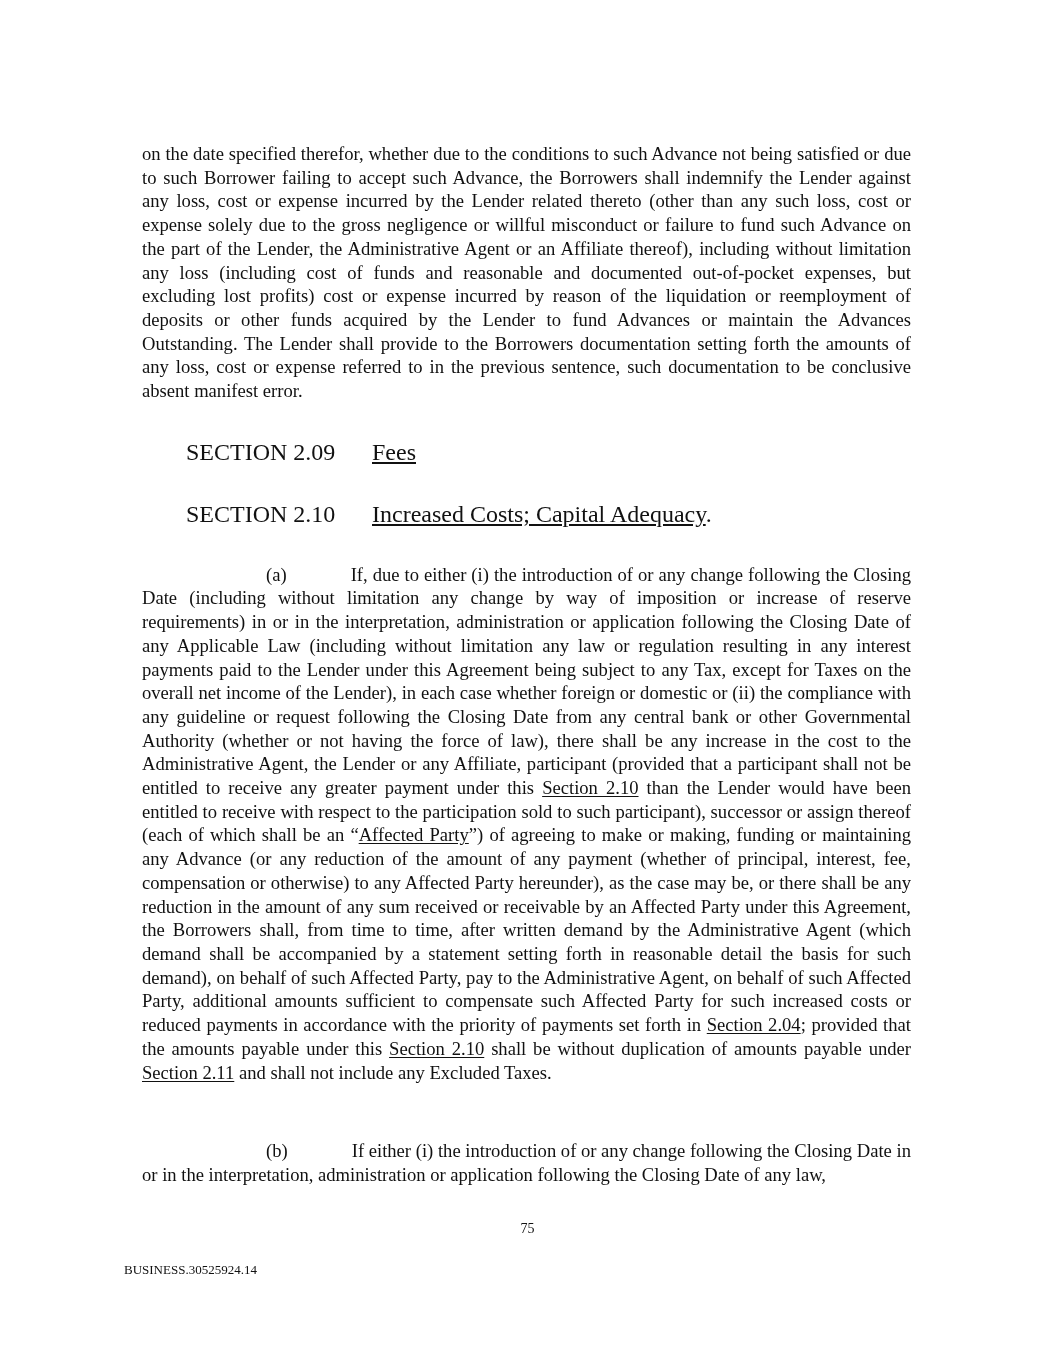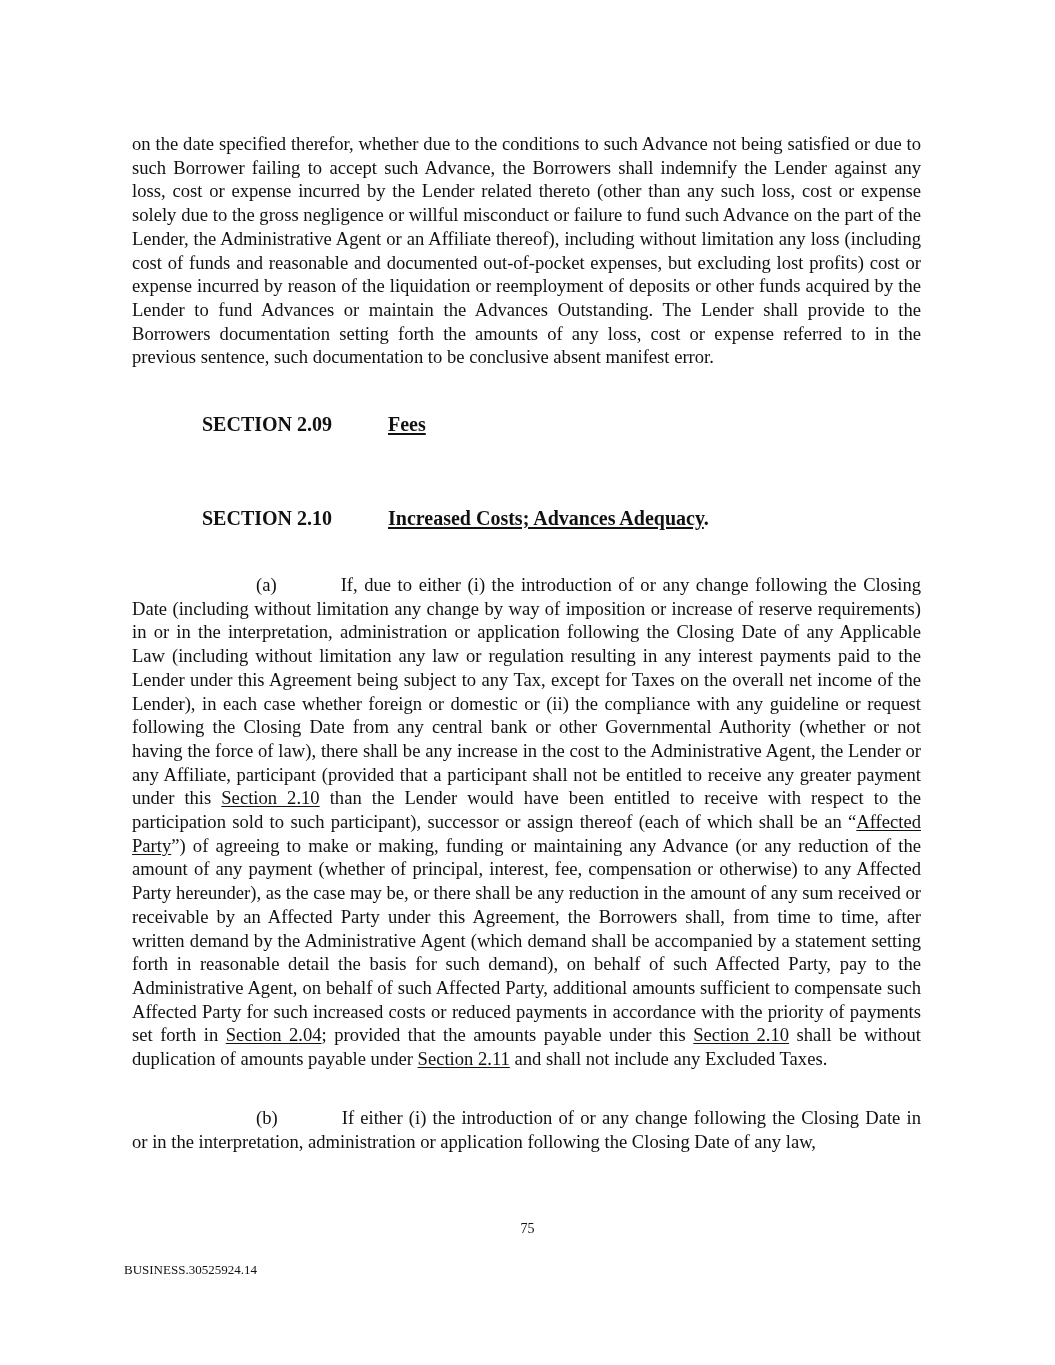--- a/index.html
+++ b/index.html
@@ -4,25 +4,25 @@
   <style>
     html, body { margin: 0; padding: 0; background: #ffffff; }
     body {
       width: 1055px; height: 1365px; position: relative; overflow: hidden;
       font-family: "Liberation Serif", "DejaVu Serif", serif;
       color: #111111;
     }
     .page { position: absolute; left: 124px; top: 124px; width: 805px; }
     .para {
       font-size: 18.6px; line-height: 23.7px; text-align: justify;
-      margin: 8px;
+      margin: 18px;
     }
     .para.last { text-align-last: left; }
     .gap { height: 19px; }
-    .heading { font-size: 20px; line-height: 24px; margin: 16px; padding-left: 62px; white-space: nowrap; font-weight: bold; }
+    .heading { font-size: 24px; line-height: 24px; margin: 0; padding-left: 62px; white-space: nowrap; }
     .heading .num { display: inline-block; width: 186px; }
     .u { text-decoration: underline; text-underline-offset: 2px; }
     .i { }
     .indent { display: inline-block; width: 124px; }
     .subind { display: inline-block; width: 64px; }
     .pnum { position: absolute; top: 1221px; left: 0; width: 1055px; text-align: center; font-size: 14px; }
     .footer { position: absolute; top: 1262px; left: 124px; font-size: 13px; }
   </style>
 </head>
 <body>
@@ -31,21 +31,21 @@
   <p class="para last">on the date specified therefor, whether due to the conditions to such Advance not being satisfied or due to such Borrower failing to accept such Advance, the Borrowers shall indemnify the Lender against any loss, cost or expense incurred by the Lender related thereto (other than any such loss, cost or expense solely due to the gross negligence or willful misconduct or failure to fund such Advance on the part of the Lender, the Administrative Agent or an Affiliate thereof), including without limitation any loss (including cost of funds and reasonable and documented out-of-pocket expenses, but excluding lost profits) cost or expense incurred by reason of the liquidation or reemployment of deposits or other funds acquired by the Lender to fund Advances or maintain the Advances Outstanding.  The Lender shall provide to the Borrowers documentation setting forth the amounts of any loss, cost or expense referred to in the previous sentence, such documentation to be conclusive absent manifest error.</p>
 
   <div class="gap"></div>
   <p class="heading">
     <span class="num">SECTION 2.09</span><span class="u">Fees</span>
   </p>
   <div class="gap"></div>
 
   <div class="gap"></div>
   <p class="heading">
-    <span class="num">SECTION 2.10</span><span class="u">Increased Costs; Advances Adequacy</span><span>.</span>
+    <span class="num">SECTION 2.10</span><span class="u">Increased Costs; Capital Adequacy</span><span>.</span>
   </p>
   <div class="gap"></div>
 
   <p class="para last"><span class="indent"></span><span>(a)</span><span class="subind"></span><span>If, due to either (i) the introduction of or any change following the Closing Date (including without limitation any change by way of imposition or increase of reserve requirements) in or in the interpretation, administration or application following the Closing Date of any Applicable Law (including without limitation any law or regulation resulting in any interest payments paid to the Lender under this Agreement being subject to any Tax, except for Taxes on the overall net income of the Lender), in each case whether foreign or domestic or (ii) the compliance with any guideline or request following the Closing Date from any central bank or other Governmental Authority (whether or not having the force of law), there shall be any increase in the cost to the Administrative Agent, the Lender or any Affiliate, participant (</span><span class="i">provided</span><span> that a participant shall not be entitled to receive any greater payment under this </span><span class="u">Section 2.10</span><span> than the Lender would have been entitled to receive with respect to the participation sold to such participant), successor or assign thereof (each of which shall be an “</span><span class="u">Affected Party</span><span>”) of agreeing to make or making, funding or maintaining any Advance (or any reduction of the amount of any payment (whether of principal, interest, fee, compensation or otherwise) to any Affected Party hereunder), as the case may be, or there shall be any reduction in the amount of any sum received or receivable by an Affected Party under this Agreement, the Borrowers shall, from time to time, after written demand by the Administrative Agent (which demand shall be accompanied by a statement setting forth in reasonable detail the basis for such demand), on behalf of such Affected Party, pay to the Administrative Agent, on behalf of such Affected Party, additional amounts sufficient to compensate such Affected Party for such increased costs or reduced payments in accordance with the priority of payments set forth in </span><span class="u">Section 2.04</span><span>; </span><span class="i">provided</span><span> that the amounts payable under this </span><span class="u">Section 2.10</span><span> shall be without duplication of amounts payable under </span><span class="u">Section 2.11</span><span> and shall not include any Excluded Taxes.</span></p>
 
   <div class="gap"></div>
   <p class="para"><span class="indent"></span><span>(b)</span><span class="subind"></span><span>If either (i) the introduction of or any change following the Closing Date in or in the interpretation, administration or application following the Closing Date of any law,</span></p>
 </div>
 
 <div class="pnum">75</div>

